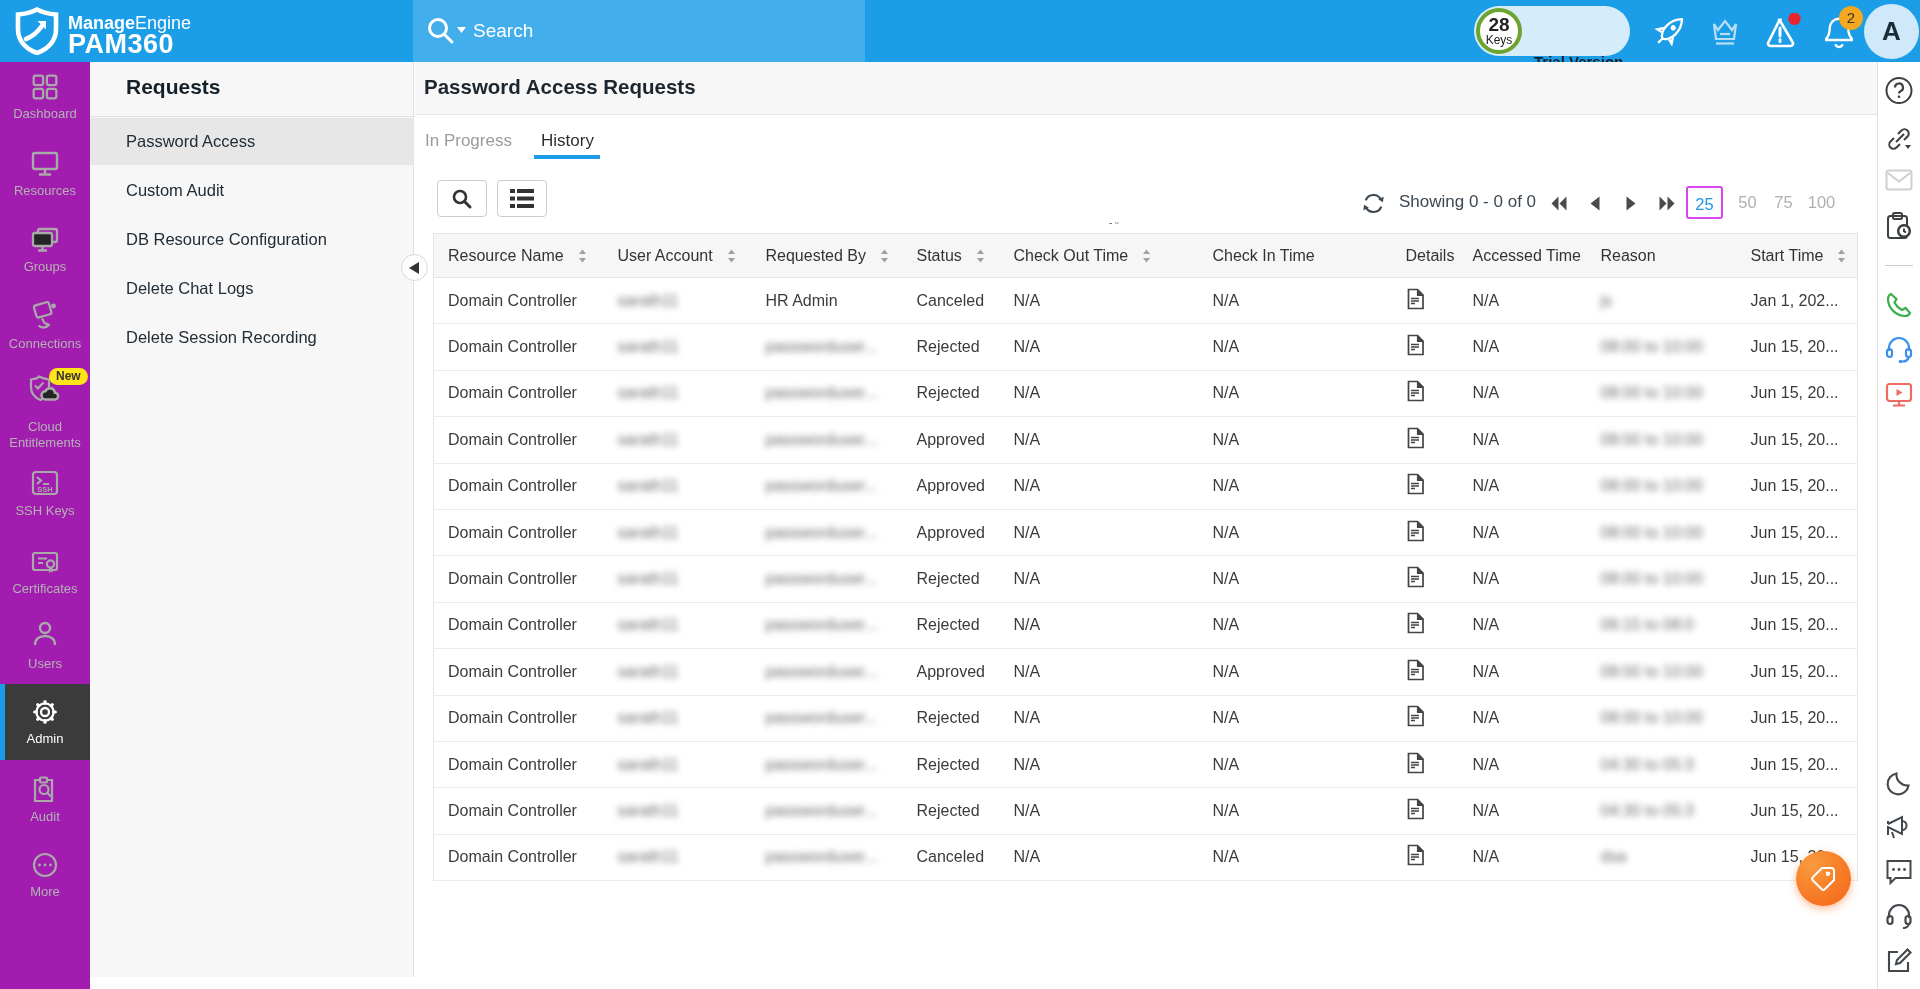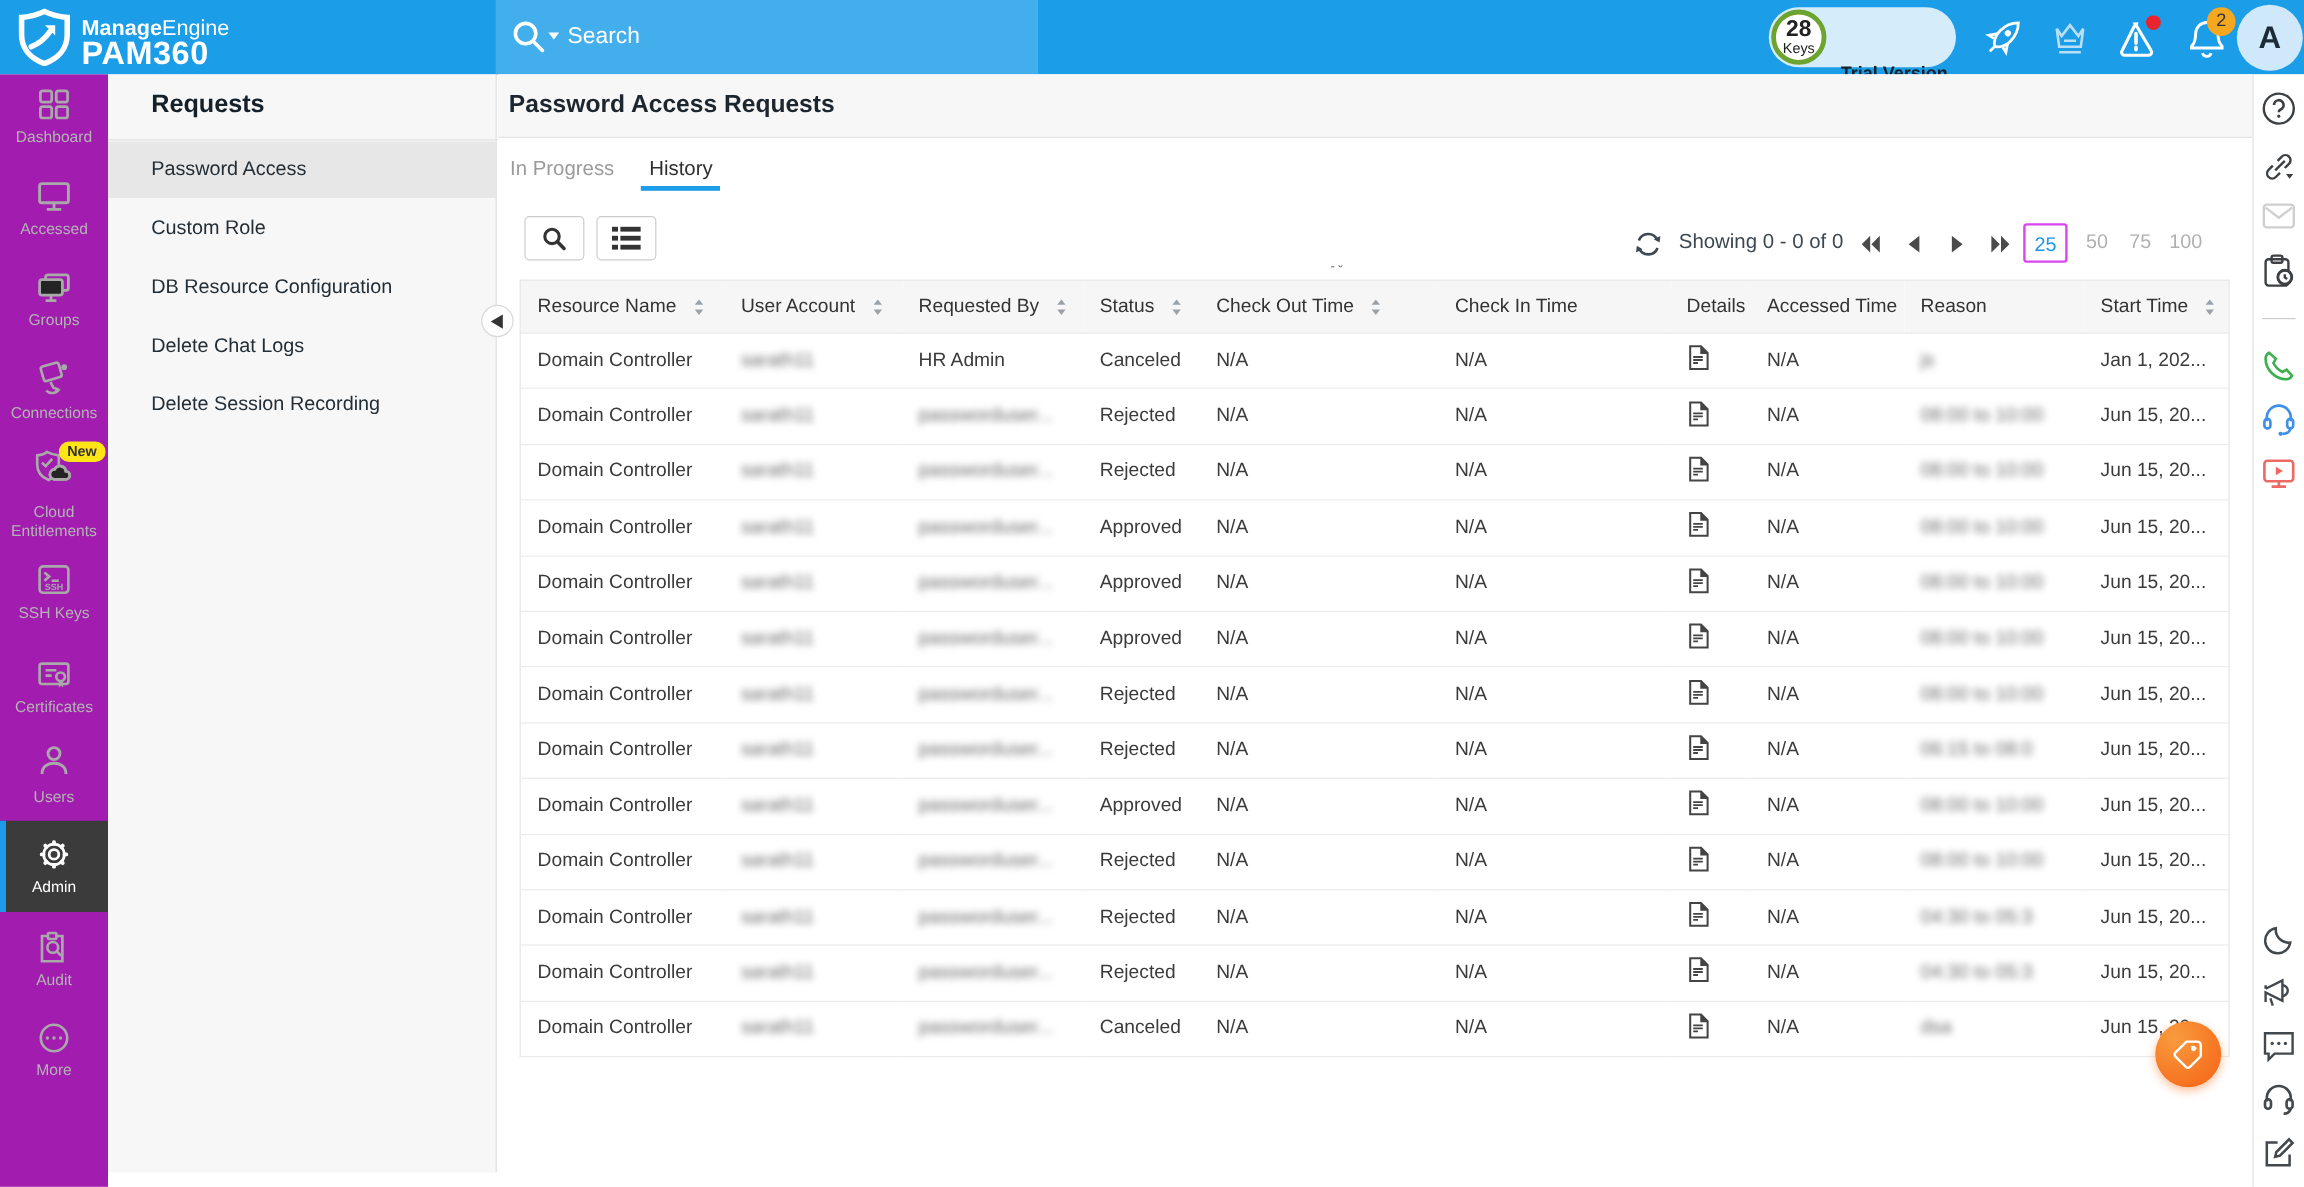--- a/index.html
+++ b/index.html
@@ -139,21 +139,21 @@
         <rect x="6" y="6" width="10" height="10" rx="2"></rect>
         <rect x="20" y="6" width="10" height="10" rx="2"></rect>
         <rect x="6" y="20" width="10" height="10" rx="2"></rect>
         <rect x="20" y="20" width="10" height="10" rx="2"></rect>
       </svg></div>
 <div class="nav-lab" style="top:44px">Dashboard</div>
 <div class="nav-ic" style="top:83px"><svg width="36" height="36" viewBox="0 0 36 36" fill="none" stroke="#a9a9a9" stroke-width="2.4">
         <rect x="6" y="8" width="24" height="16" rx="2"></rect>
         <path d="M18 24 v5 M12 29.5 h12"></path>
       </svg></div>
-<div class="nav-lab" style="top:121px">Accessed</div>
+<div class="nav-lab" style="top:121px">Resources</div>
 <div class="nav-ic" style="top:160px"><svg width="36" height="36" viewBox="0 0 36 36" fill="none" stroke="#a9a9a9" stroke-width="2.3">
         <rect x="11" y="7" width="19" height="13" rx="2"></rect>
         <rect x="6" y="11" width="19" height="13" rx="2" fill="#242424"></rect>
         <path d="M15.5 24 v4 M11 28.5 h9"></path>
       </svg></div>
 <div class="nav-lab" style="top:197px">Groups</div>
 <div class="nav-ic" style="top:235px"><svg width="36" height="36" viewBox="0 0 36 36" fill="none" stroke="#a9a9a9" stroke-width="2.2">
         <rect x="8" y="6.5" width="15.5" height="12.5" rx="2" transform="rotate(-16 16 13)"></rect>
         <circle cx="26.5" cy="9" r="2.4" fill="#a9a9a9" stroke="none"></circle>
         <path d="M15 21.5 l2.5 4.5"></path>
@@ -218,21 +218,21 @@
 
 <div id="newbadge">New</div>
 </div>
 
 <div id="panel2">
   <div id="p2head">
       <h1>Requests</h1>
     </div>
   <div class="p2sel"></div>
   <div class="p2item" style="top:70px">Password Access</div>
-  <div class="p2item" style="top:119px">Custom Role</div>
+  <div class="p2item" style="top:119px">Custom Audit</div>
   <div class="p2item" style="top:168px">DB Resource Configuration</div>
   <div class="p2item" style="top:217px">Delete Chat Logs</div>
   <div class="p2item" style="top:266px">Delete Session Recording</div>
 </div>
 
 <div id="main">
   <div id="titleband">
       <h2>Password Access Requests</h2>
     </div>
   <div id="collapse"></div>

